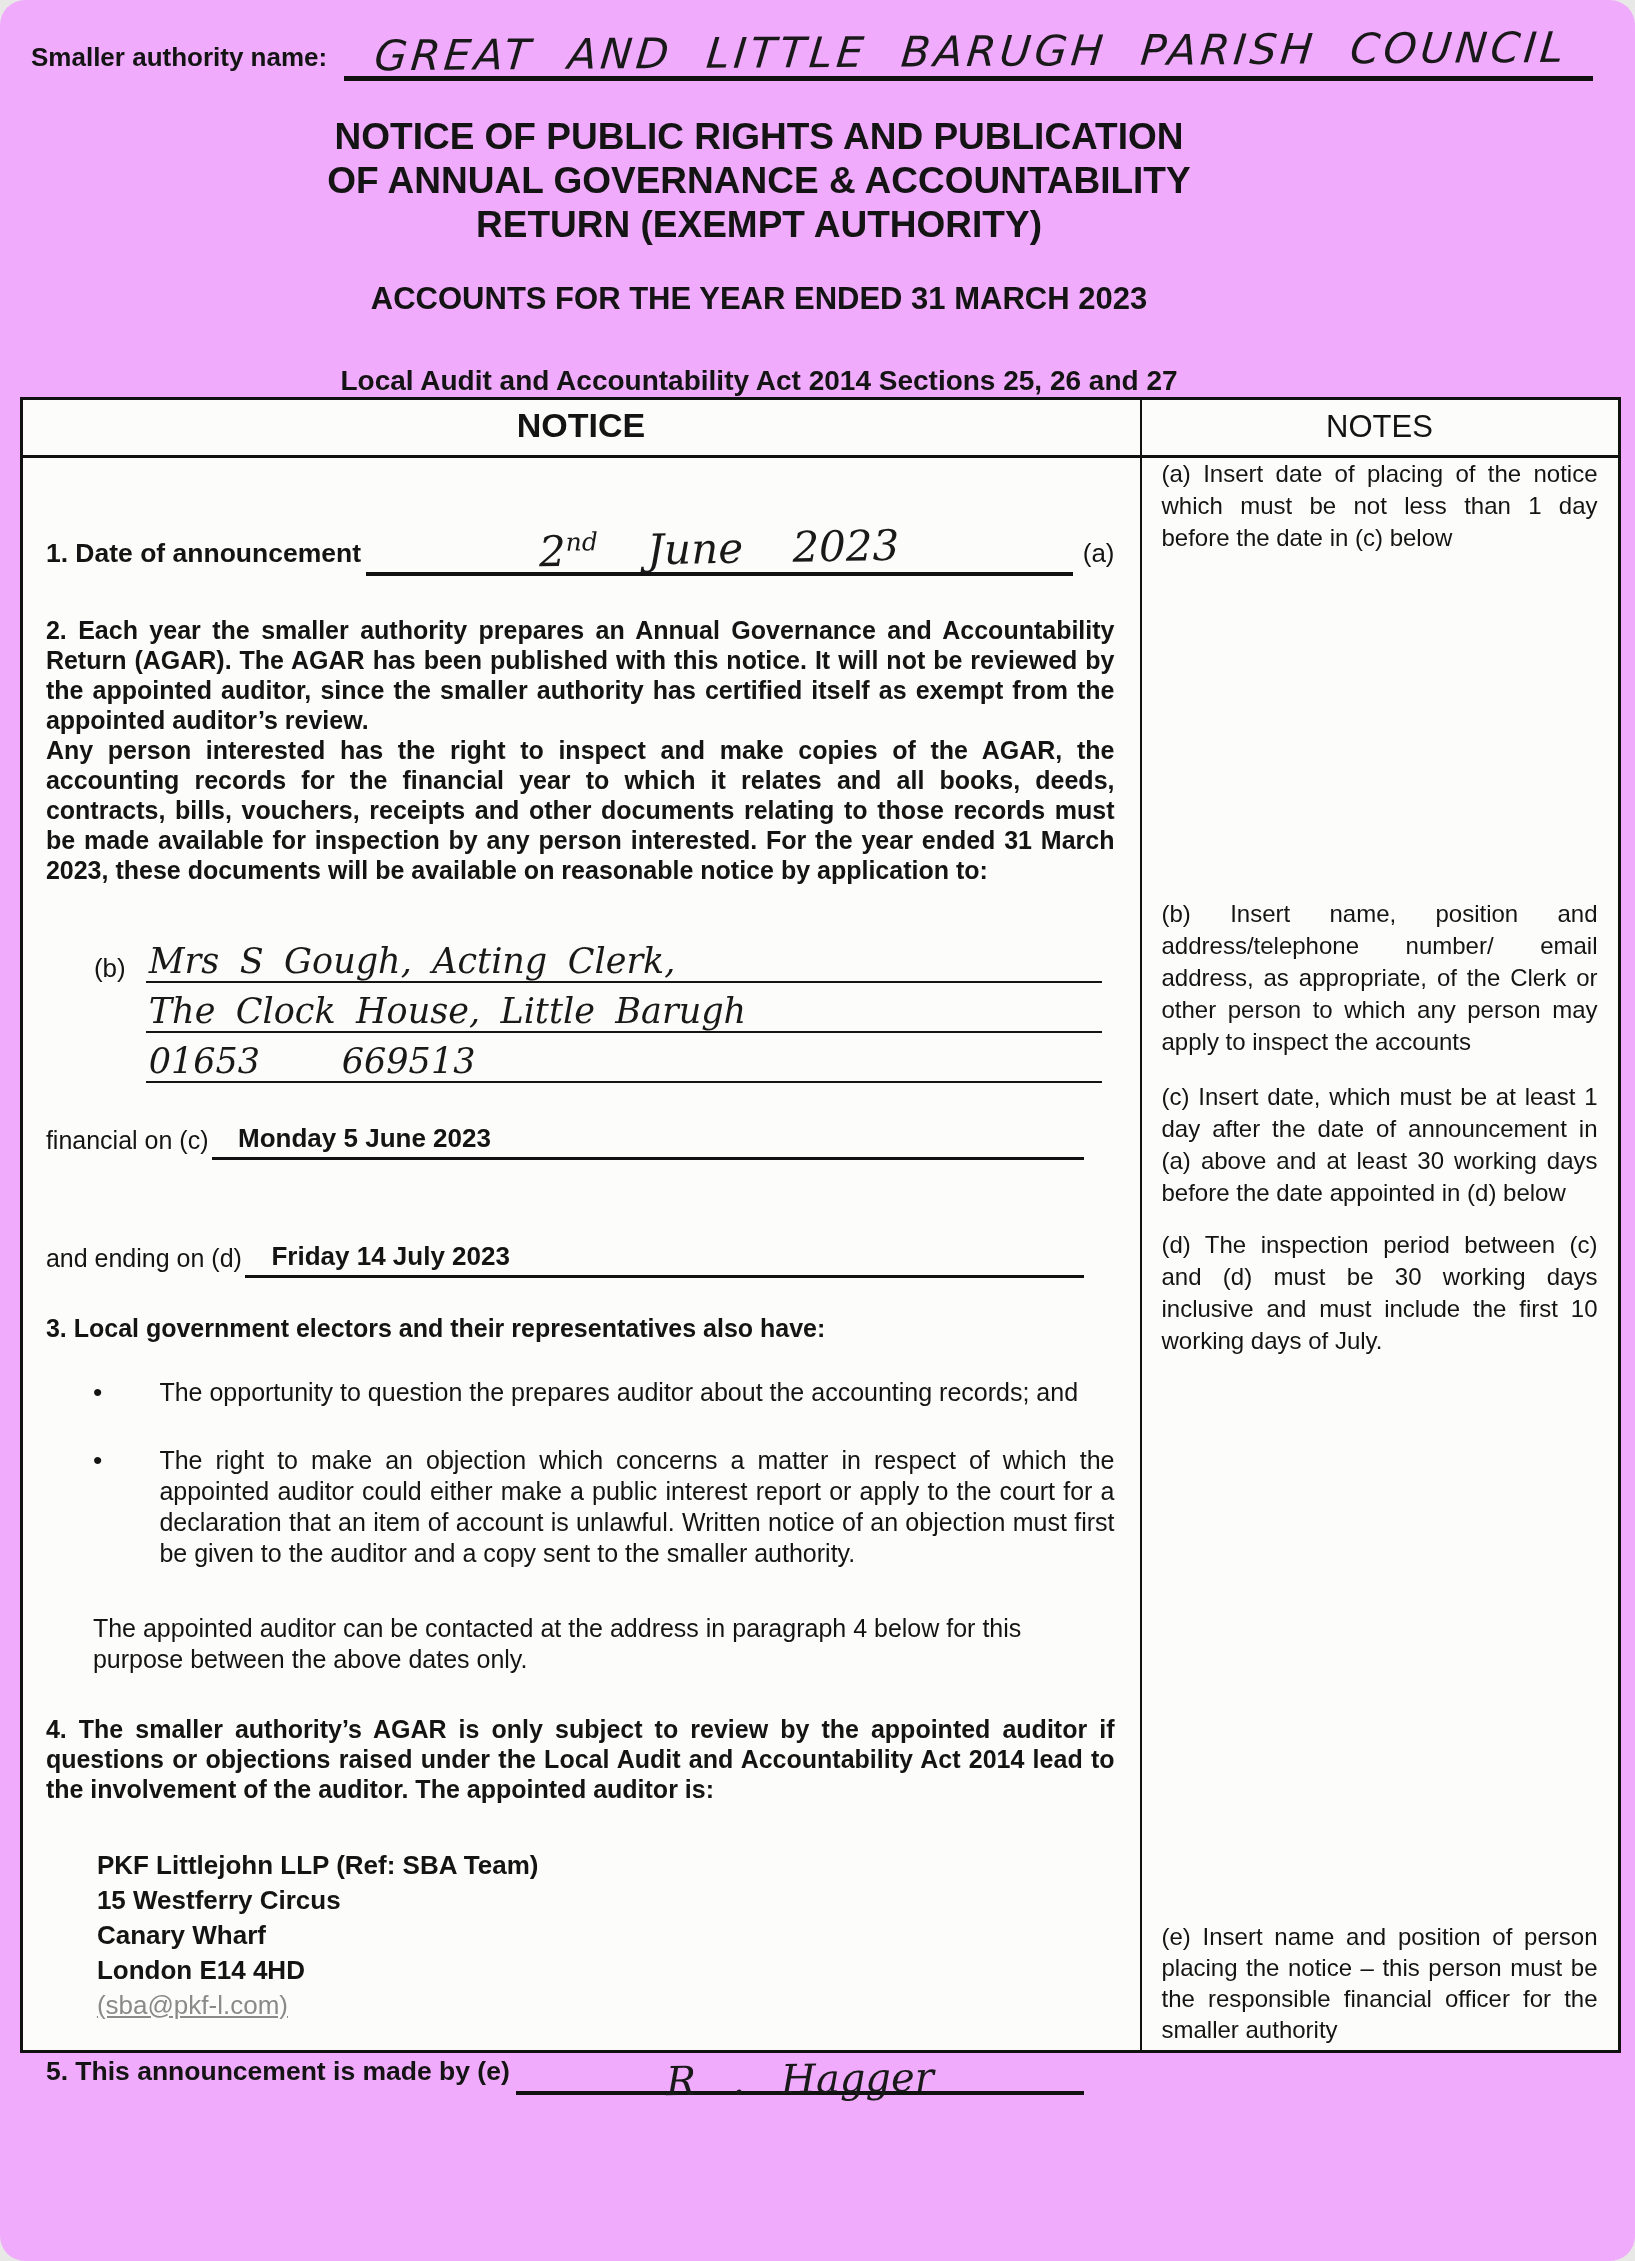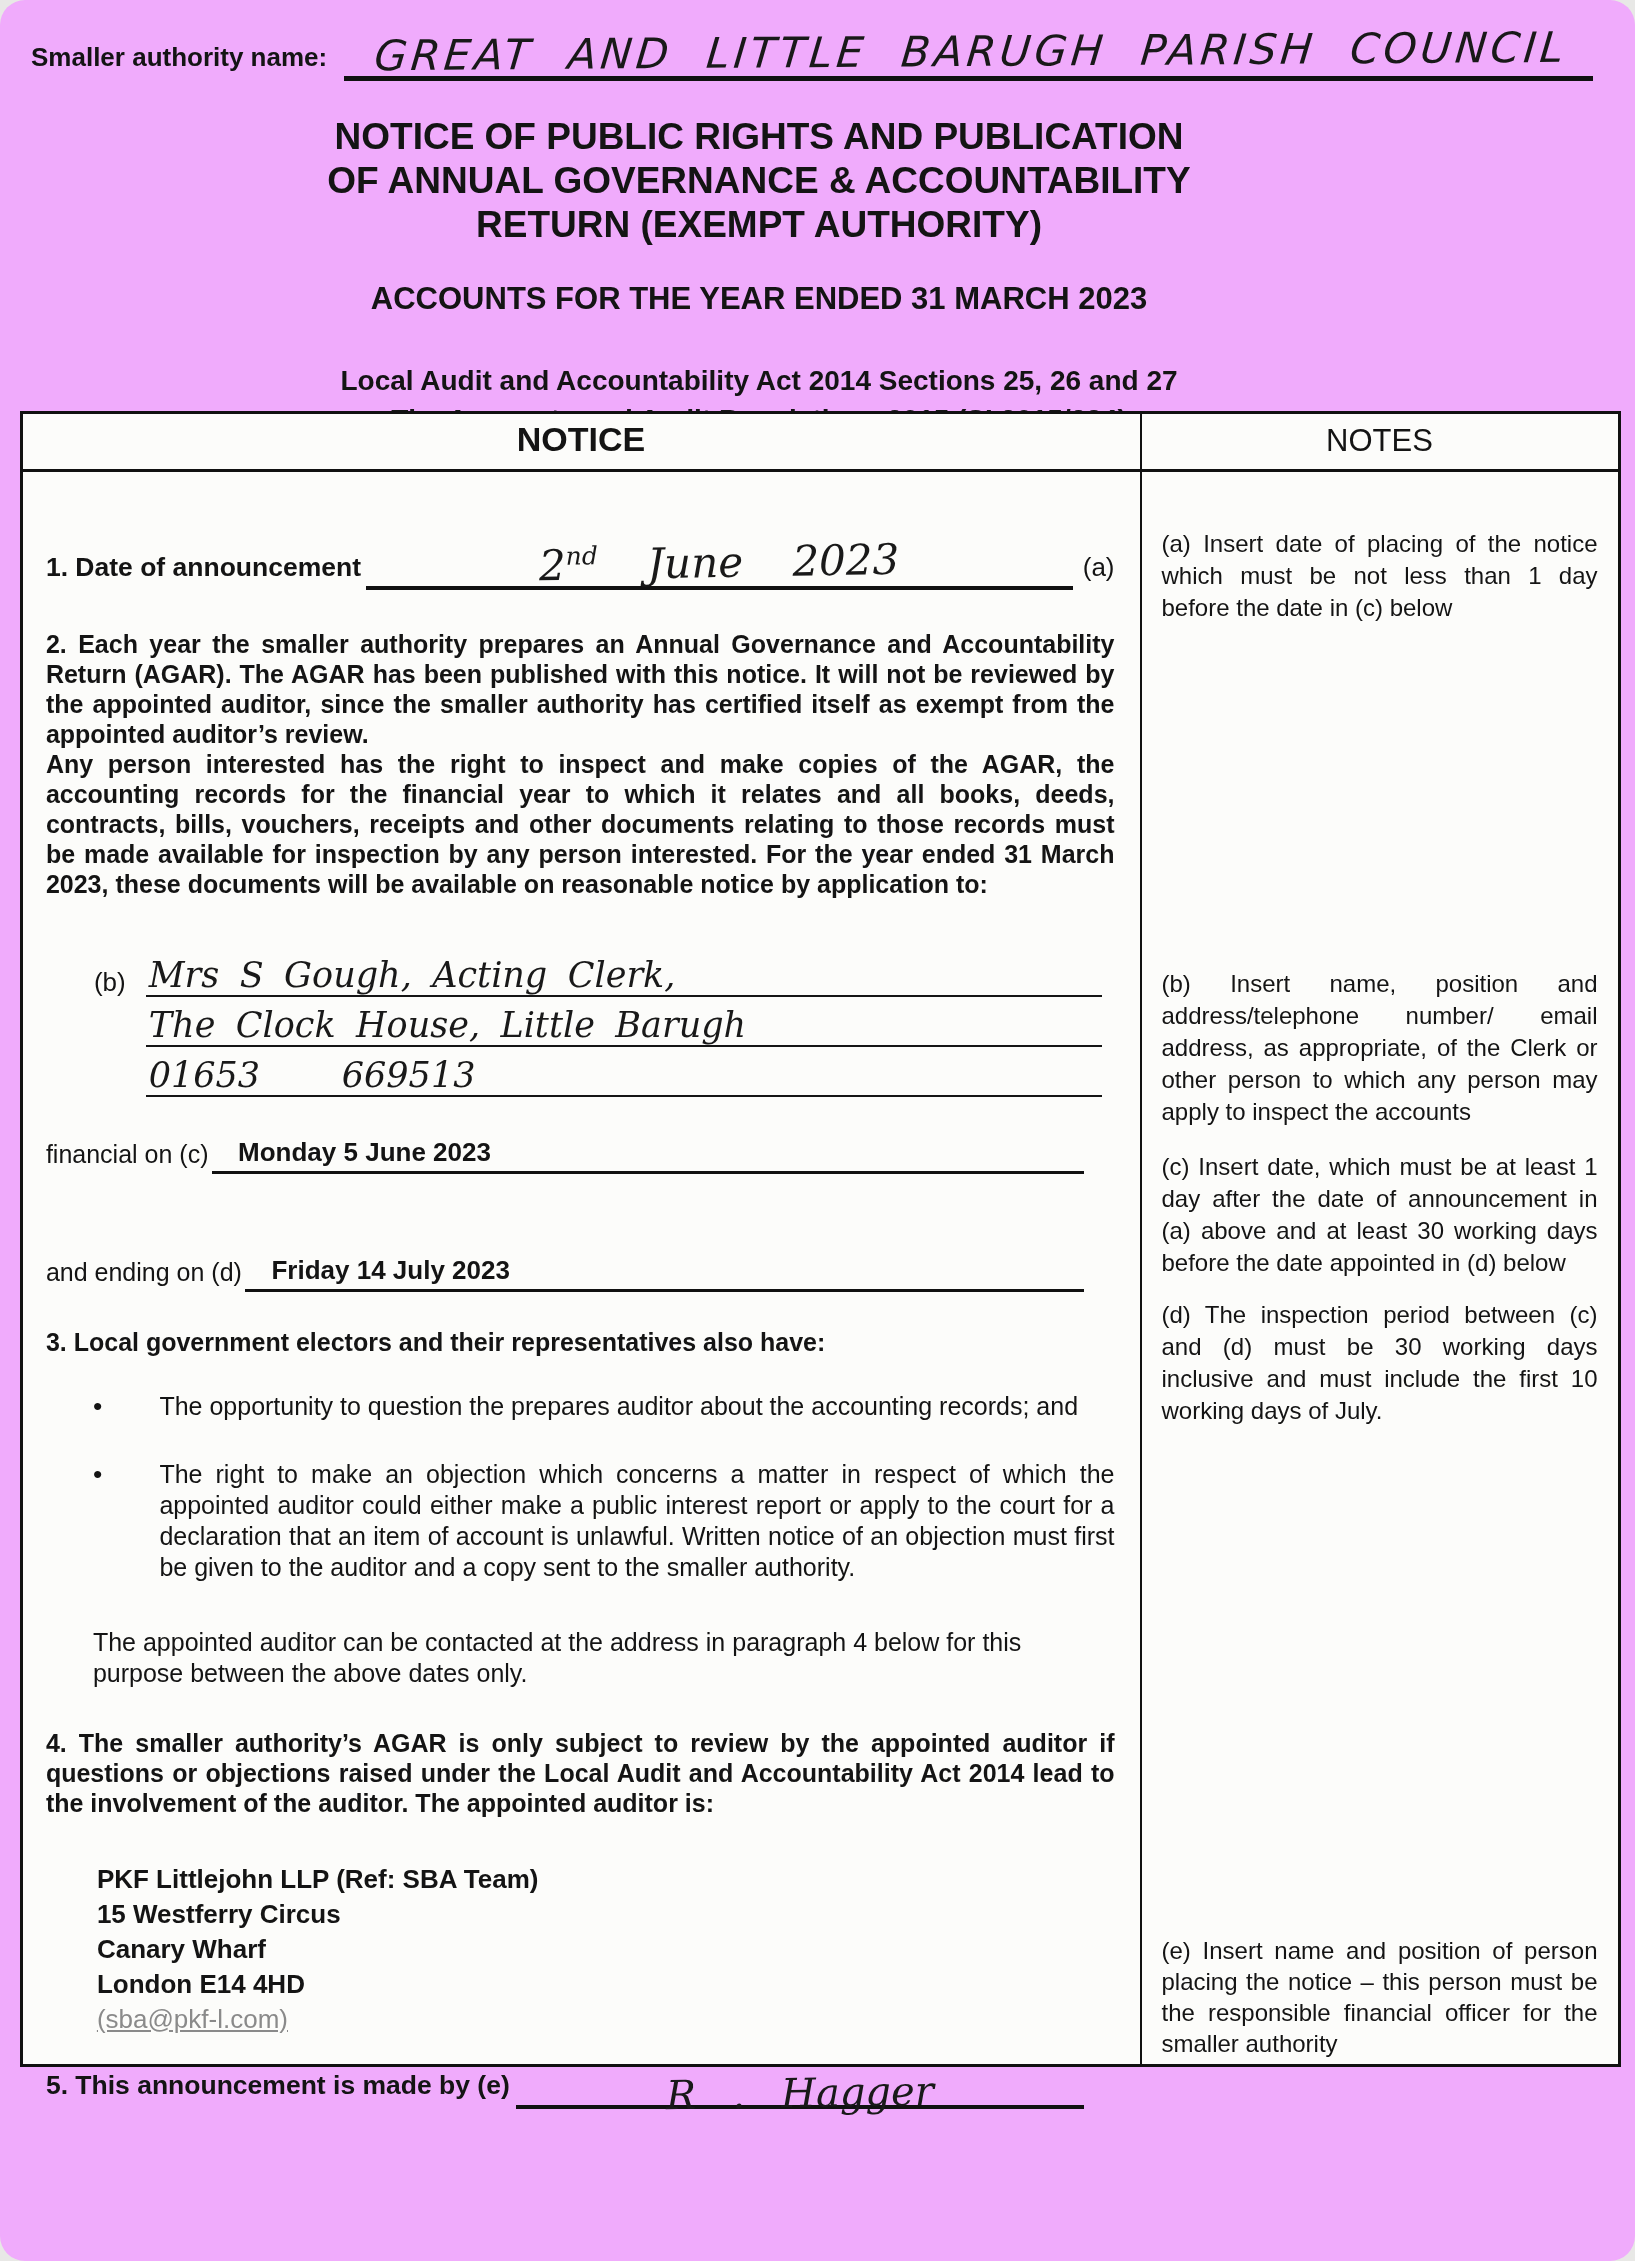--- a/index.html
+++ b/index.html
@@ -35,21 +35,21 @@
     color:#191919;
   }
   
   .titles { width:1518px; text-align:center; margin-top:34px; }
   .title-line  { font-size:37px; font-weight:bold; line-height:44px; }
   .subtitle    { font-size:31px; font-weight:bold; margin-top:34px; }
   .act-lines   { margin-top:44px; }
   .act-line    { font-size:28px; font-weight:bold; line-height:39px; }
   
   .doc-table {
-    position:absolute; left:19.5px; top:411px;
+    position:absolute; left:19.5px; top:397px;
     width:1601px; height:1656px;
     border:3.1px solid #111;
     display:flex; flex-direction:column;
     background:#fcfcfa;
   }
   .thead { display:flex; border-bottom:3.1px solid #111; }
   .th-notice {
     width:1119px; border-right:2.3px solid #111;
     text-align:center; font-weight:bold; font-size:34px;
     padding:6.2px 0 7.8px 0;
@@ -110,21 +110,21 @@
   .row-sign { display:flex; align-items:flex-end; margin-top:23.4px; }
   .sign-label { font-weight:bold; font-size:26.5px; white-space:nowrap; padding-bottom:7.8px; }
   .sign-line {
     flex:1; border-bottom:4.7px solid #111;
     margin-left:6.2px; margin-right:31px;
     display:flex; justify-content:center;
   }
   .sign-script { font-size:40px; word-spacing:23.4px; transform:translateY(11px) rotate(-1deg); line-height:45px; }
   
   .note { font-size:24px; line-height:32px; text-align:justify; }
-  .note-a { margin-top:56px; }
+  .note-a { }
   .note-b { margin-top:344px; }
   .note-c { margin-top:23.4px; }
   .note-d { margin-top:20px; }
   .note-e { position:absolute; bottom:4.7px; left:20px; right:20px; line-height:31px; }
 </style>
 </head>
 <body>
 
 <div class="page">
 

